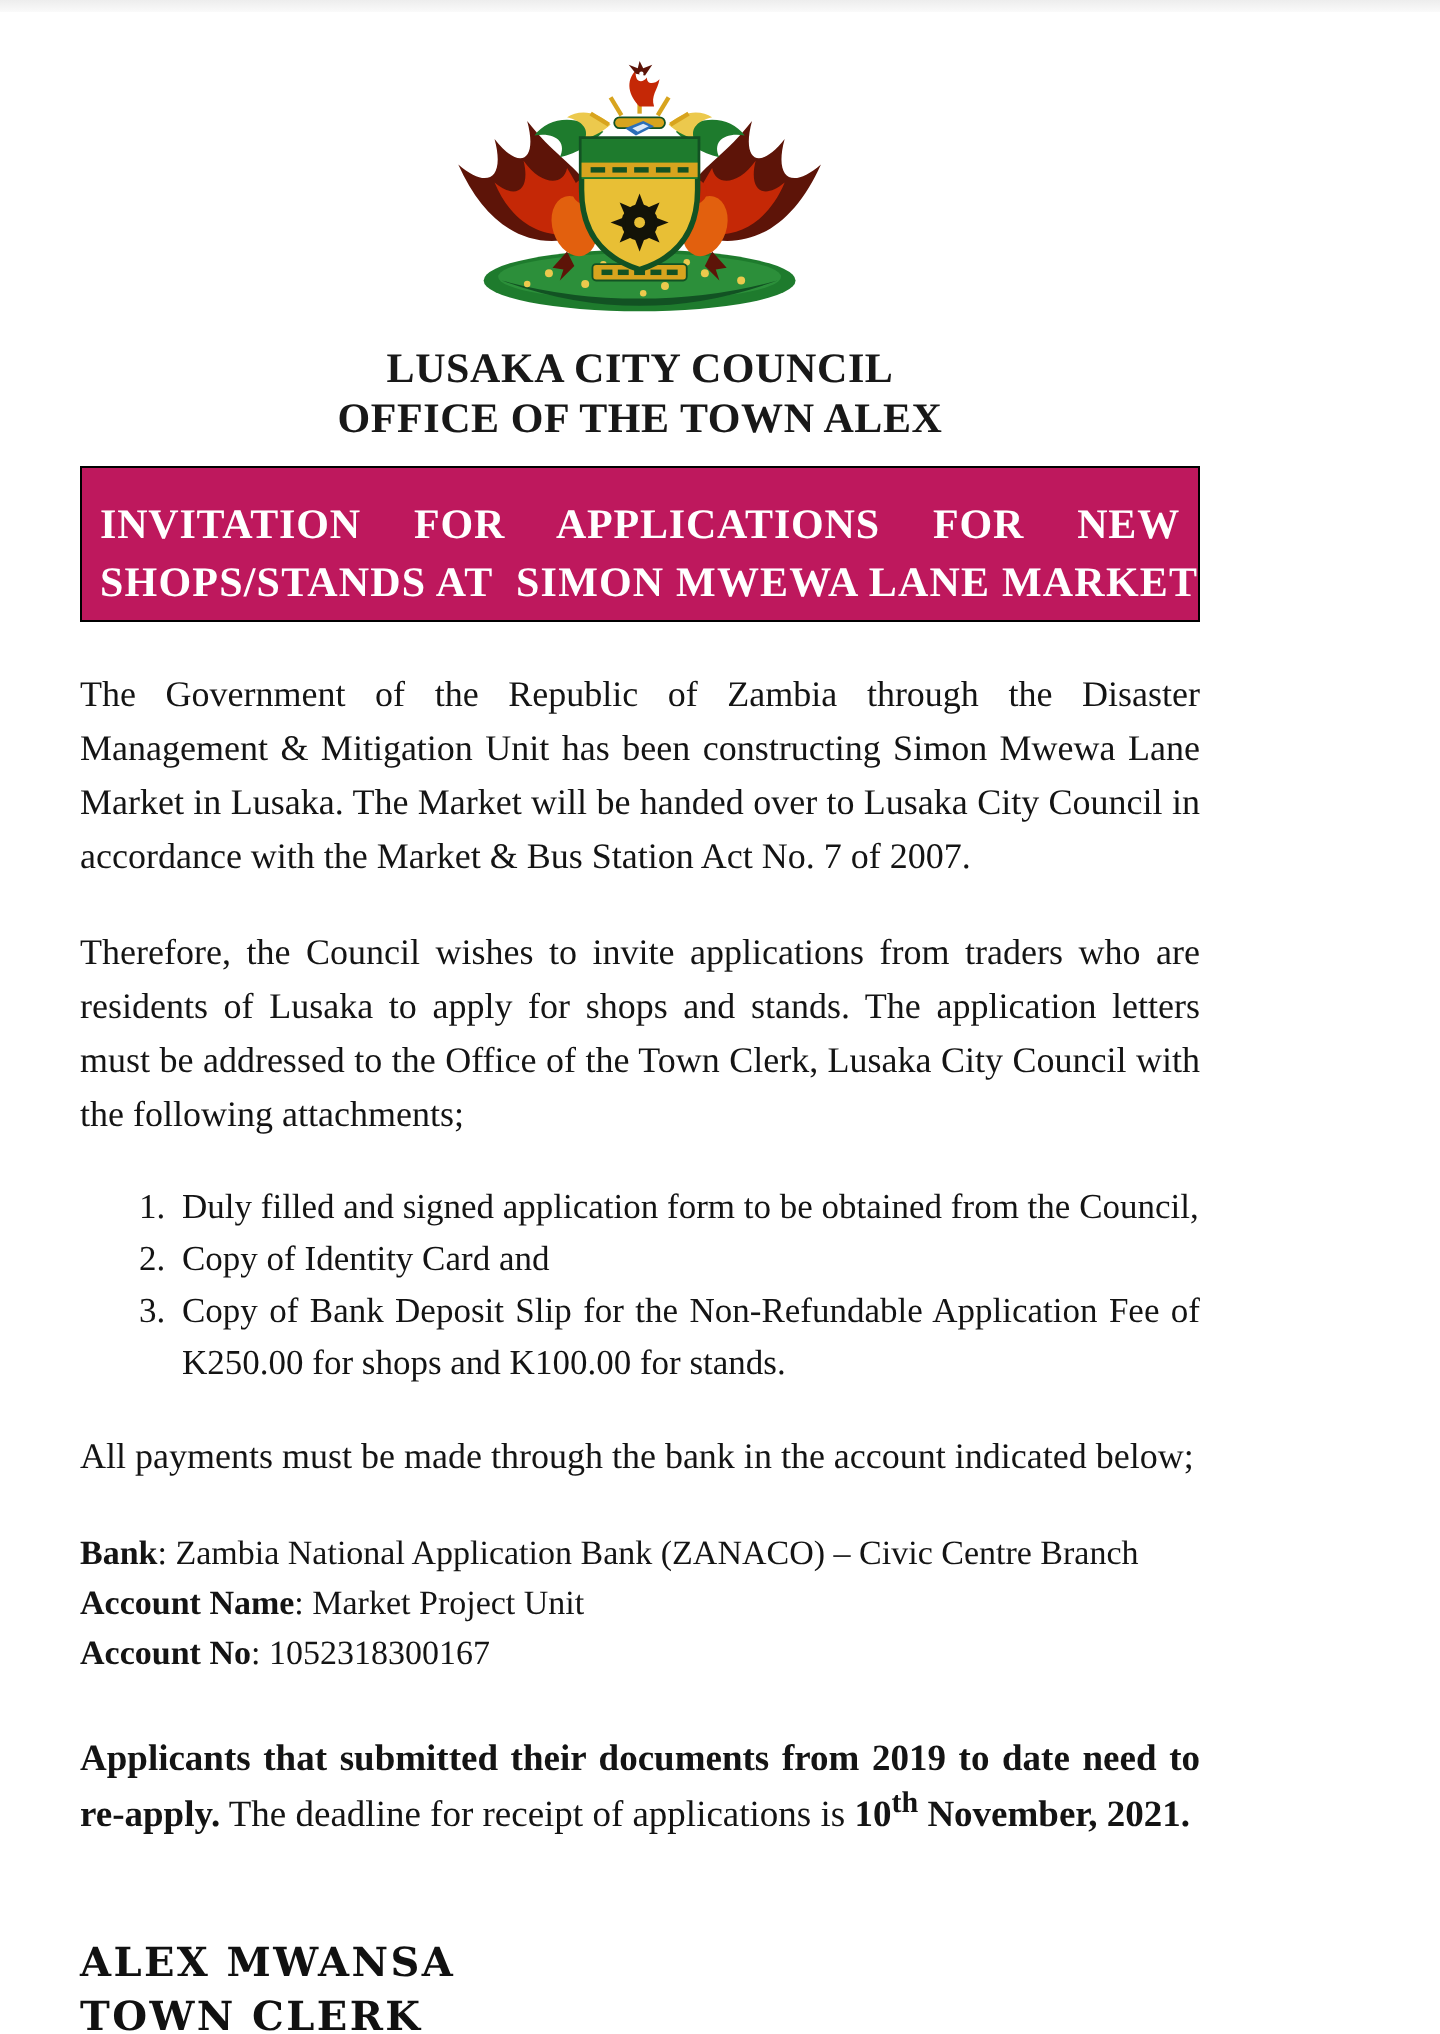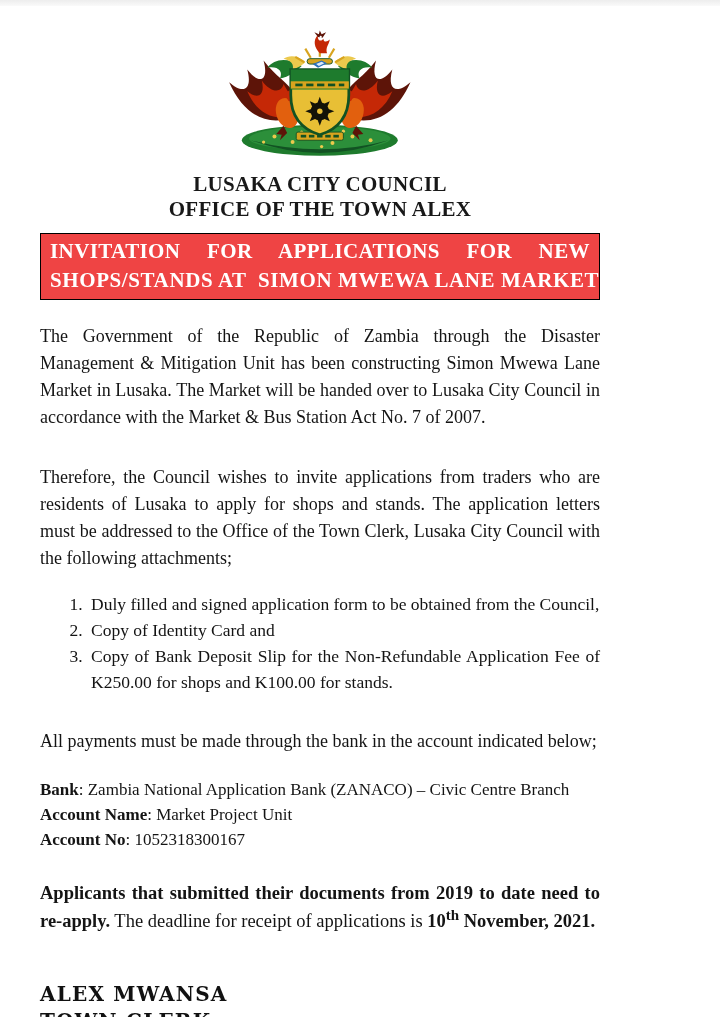--- a/index.html
+++ b/index.html
@@ -30,37 +30,37 @@
   .org-header {
     text-align: center;
     font-weight: bold;
     font-size: 21px;
     line-height: 25px;
     letter-spacing: 0.3px;
     color: #181818;
   }
   .banner {
     margin-top: 11px;
-    background: #ef4444;
+    background: #be185d;
     color: #ffffff;
     font-weight: bold;
     font-size: 21px;
     line-height: 29px;
-    padding: 3px 9px 4px 9px;
+    padding: 14px 9px 4px 9px;
     border: 1px solid #000;
   }
   .banner .l1 { text-align: justify; text-align-last: justify; letter-spacing: 0.4px; }
   .banner .l2 { white-space: pre; letter-spacing: 0.6px; }
   .body-text {
     font-size: 18px;
     line-height: 27px;
     text-align: justify;
     color: #141414;
   }
-  p.para { margin-top: 33px; }
+  p.para { margin-top: 21px; }
   p.para.first { margin-top: 23px; }
   ol.attachments {
     margin-top: 19px;
     margin-left: 27px;
     padding-left: 20px;
     font-size: 17.5px;
     line-height: 26px;
   }
   ol.attachments li { padding-left: 4px; text-align: justify; }
   .bank-block {

